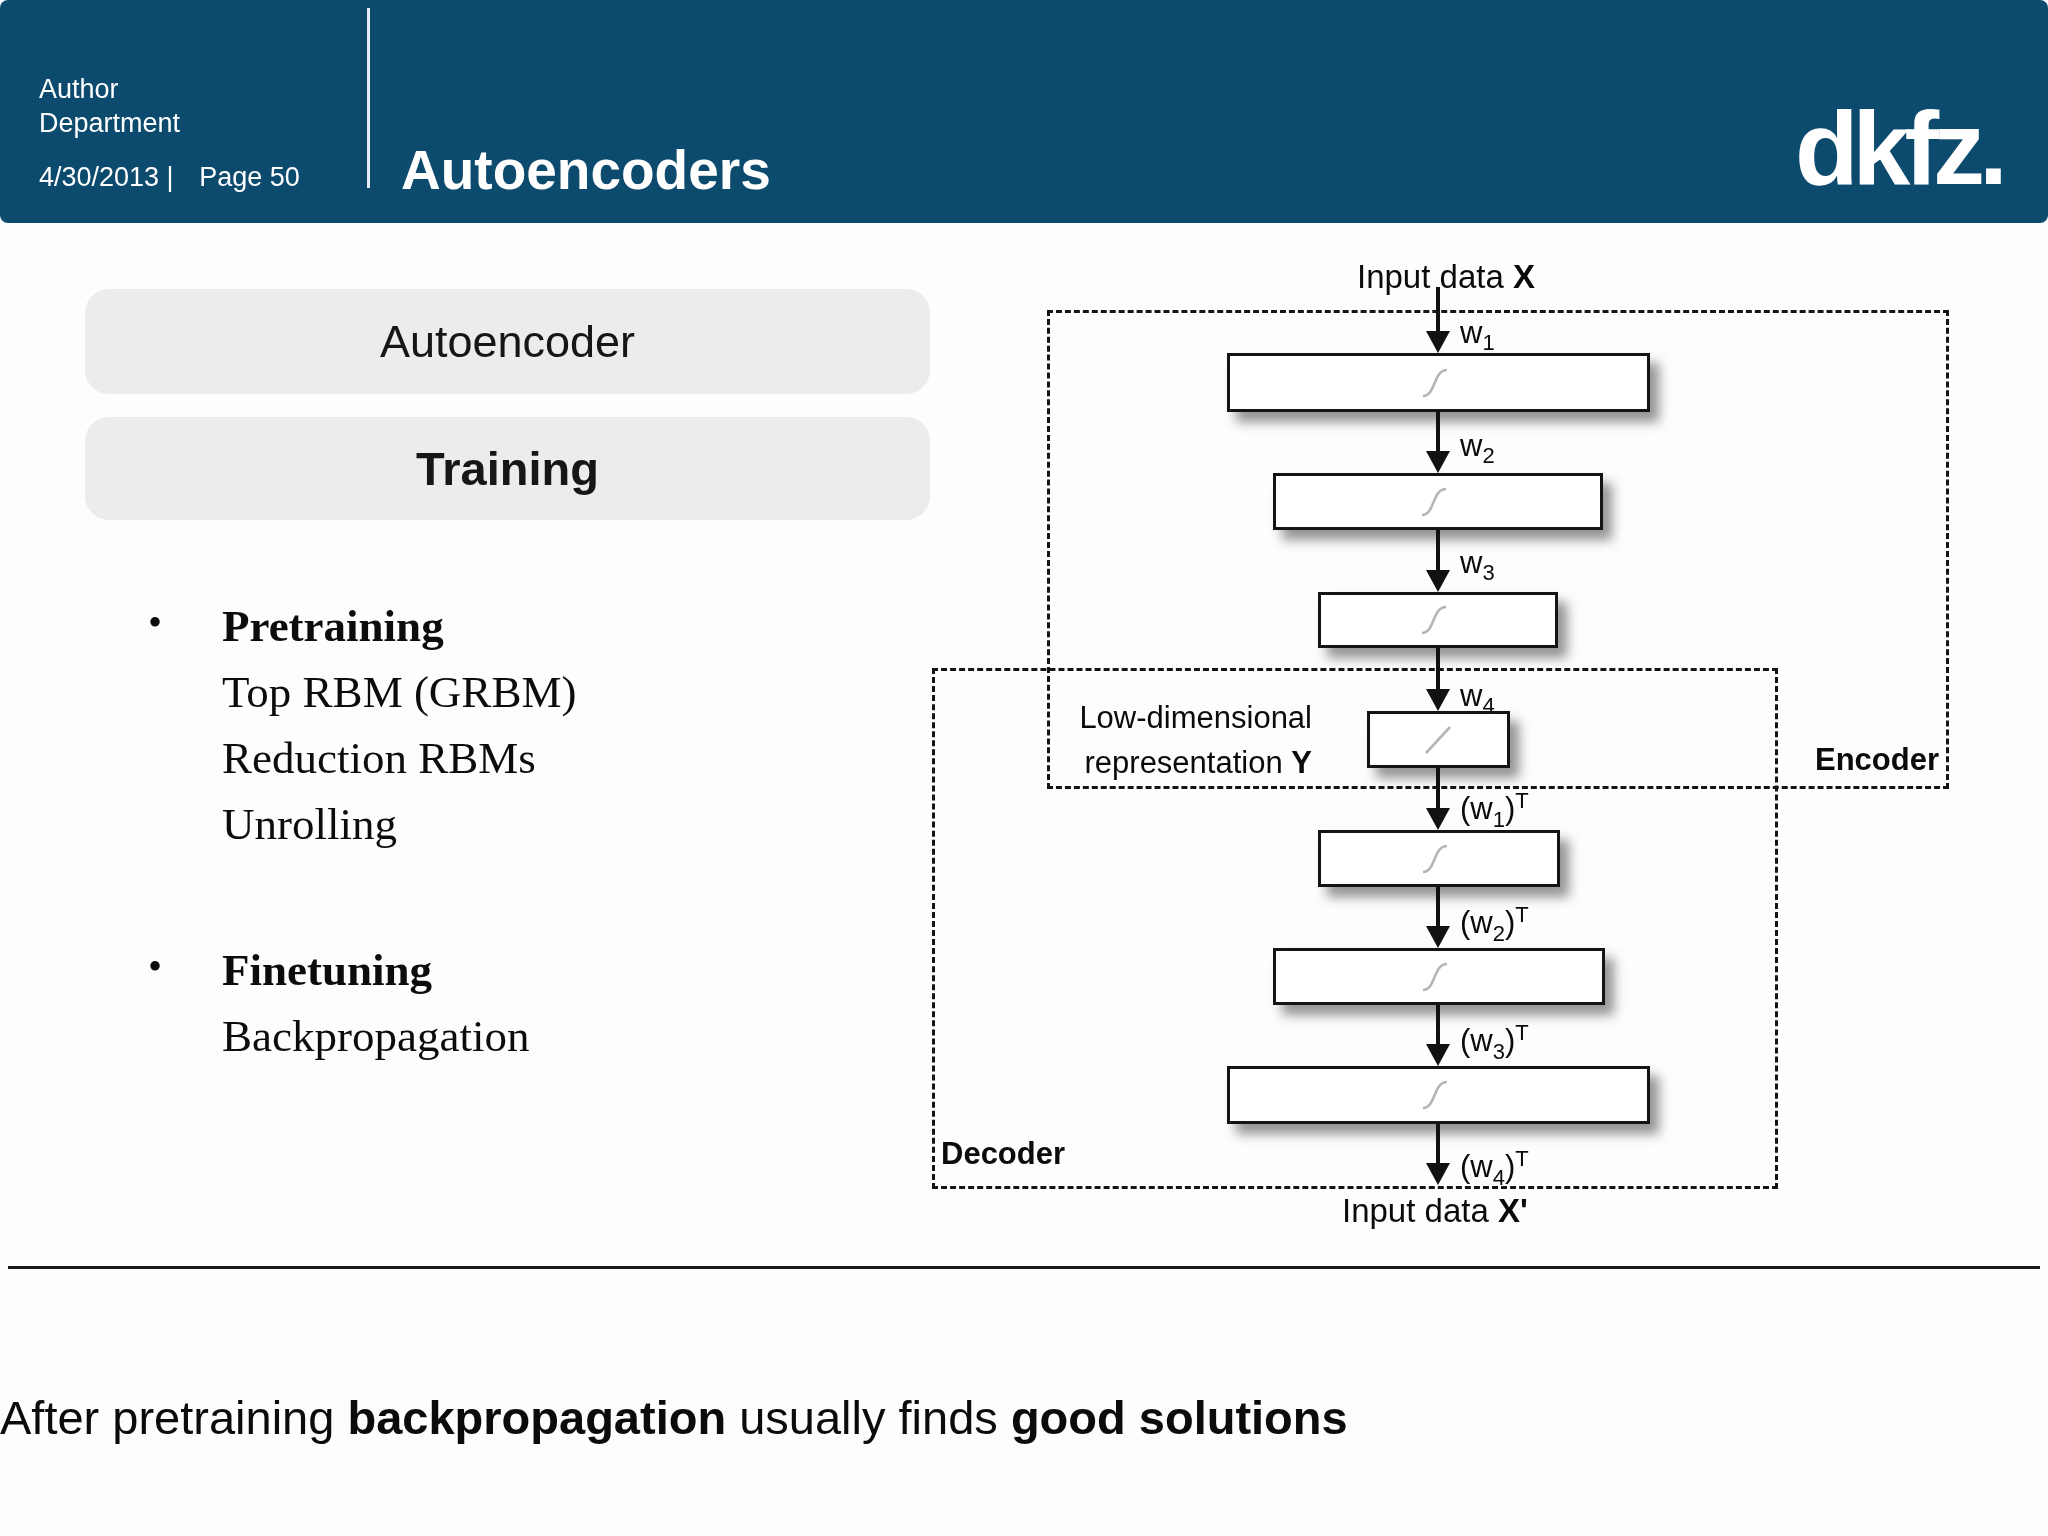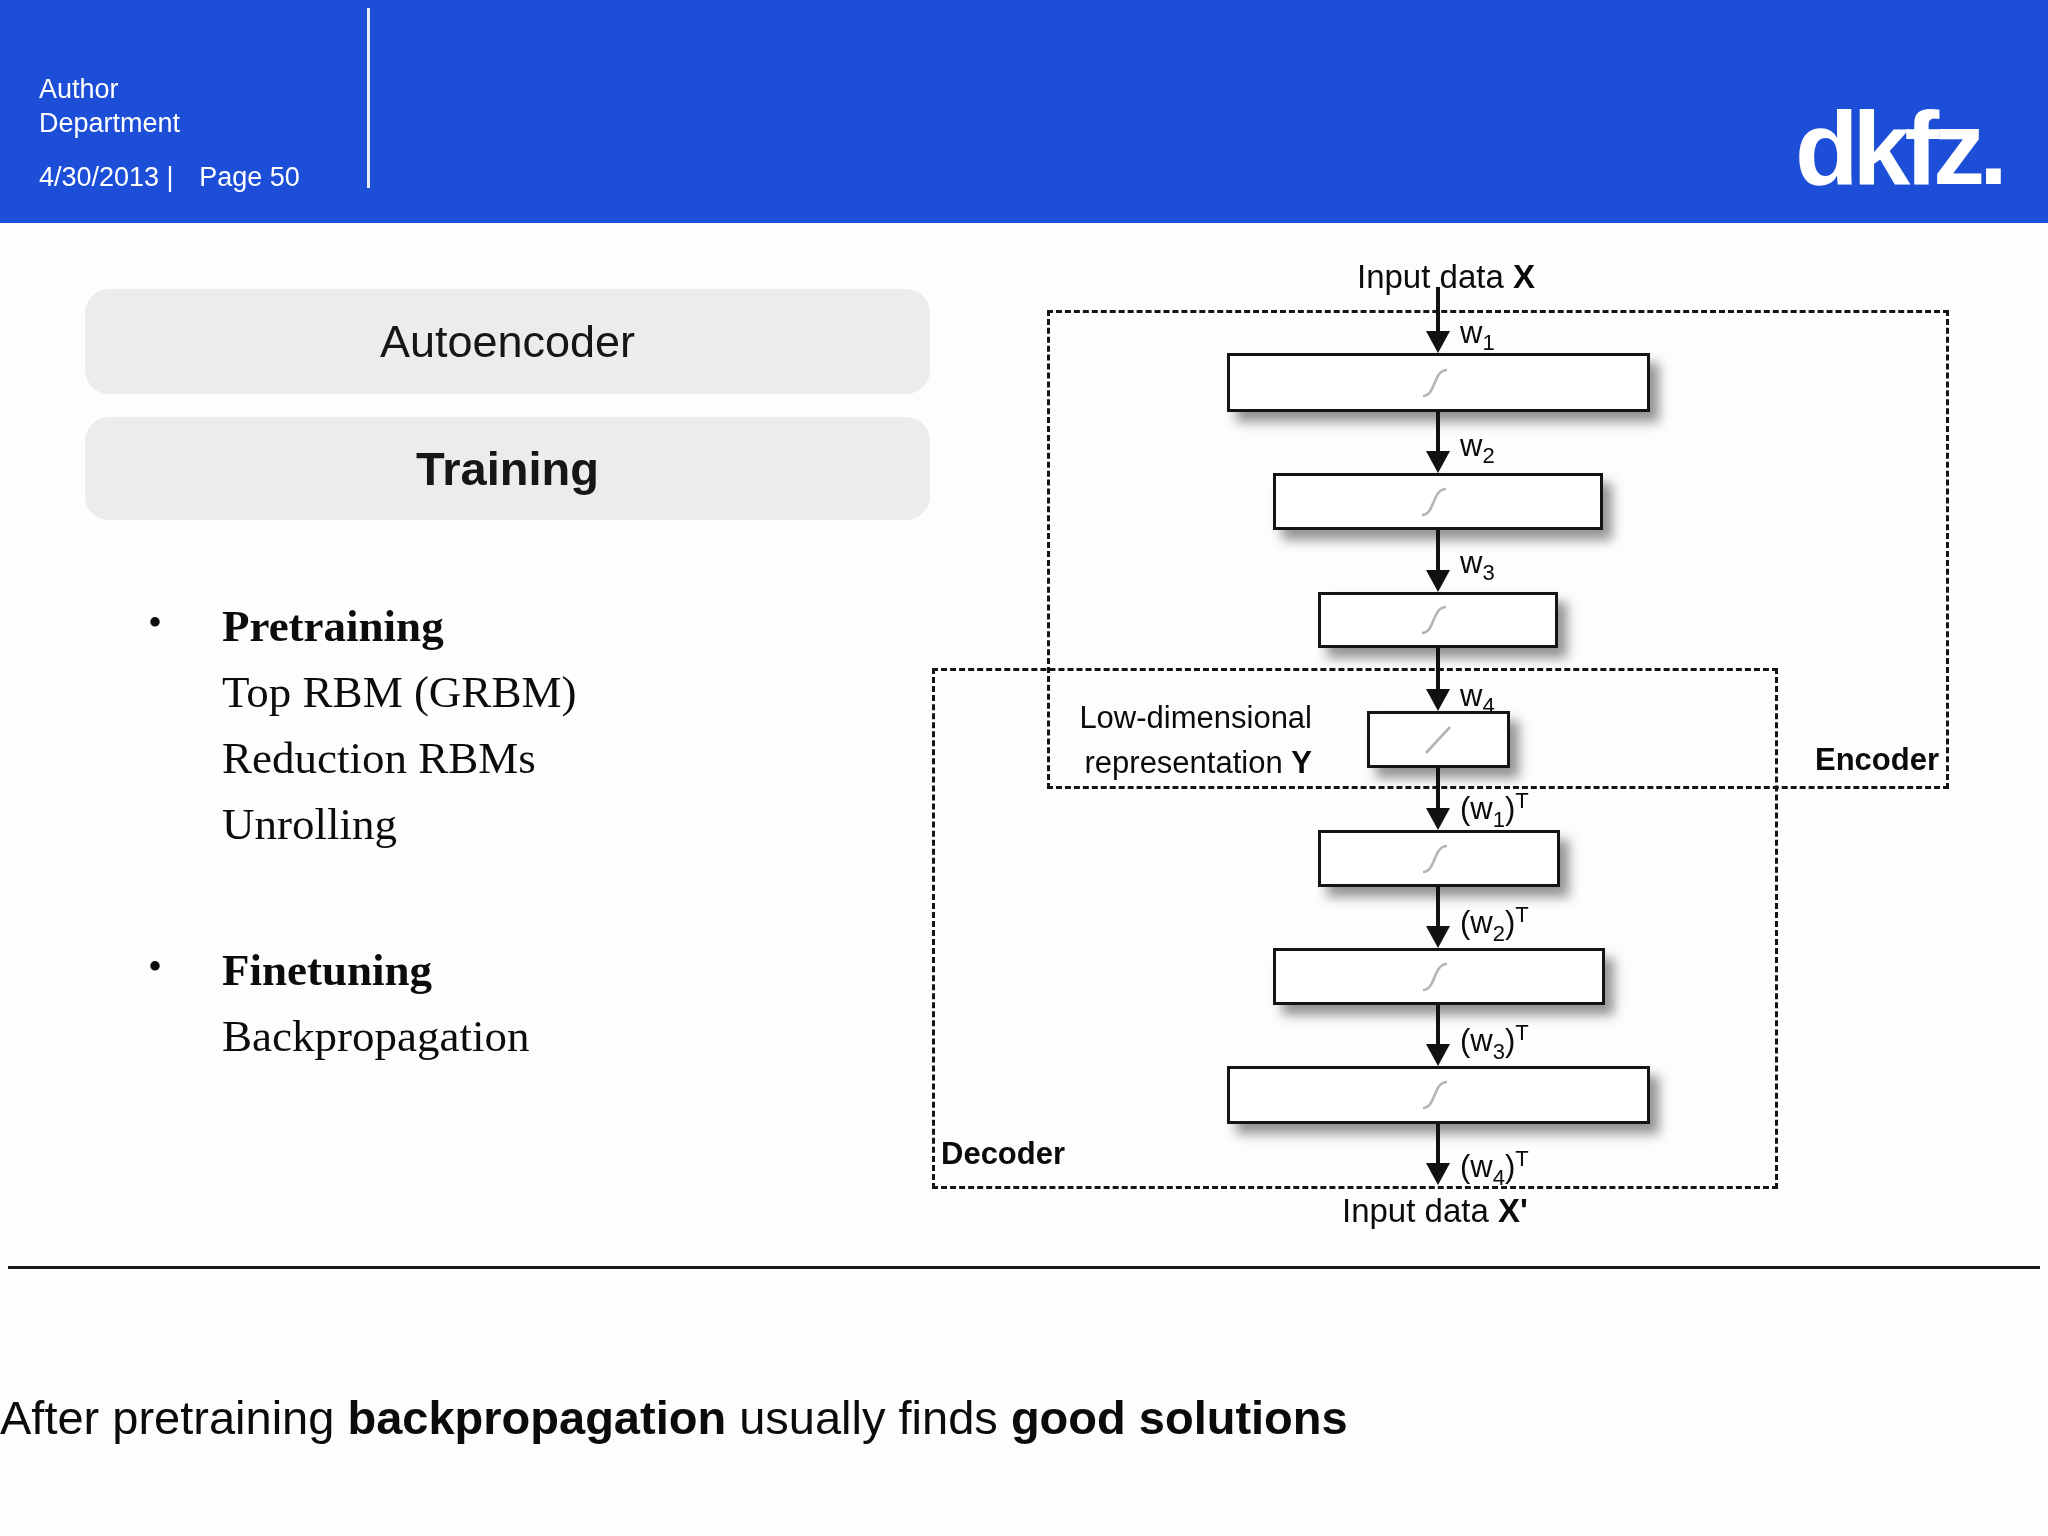--- a/index.html
+++ b/index.html
@@ -37,30 +37,31 @@
   b,.b{font-weight:bold;}
   
   #separator{background:#1a1a1a;height:3px;}
   #footer{width:2048px;font-size:47px;color:#0b0b0b;}
 </style>
 </head>
 <body>
 
 <div id="slide">
 
-  <div id="header" class="abs" style="background: #1d4ed8;">
+  <div id="header" class="abs" style="background: #0c4a6e; border-radius: 8px;">
     <div class="abs hdr-small" style="left:39px;top:72px;">
       <div>Author</div>
       <div>Department</div>
     </div>
     <div class="abs hdr-small" style="left:39px;top:160px;">
       <span>4/30/2013 |</span>
       <span style="margin-left:18px;">Page 50</span>
     </div>
     <div id="hdr-divider" class="abs" style="left:367px;top:8px;height:180px;"></div>
+    <div id="page-title" class="abs" style="left:401px;top:138px;">Autoencoders</div>
     <div id="logo" class="abs" style="right:46px;top:96px;">dkfz.</div>
   </div>
 
   <div class="abs topic-box" style="top: 289px; font-size: 45px; background: rgb(236, 236, 238);">
     <span>Autoencoder</span>
   </div>
   <div class="abs topic-box b" style="top: 417px; height: 103px; font-size: 47px; background: rgb(236, 236, 238);">
     <span>Training</span>
   </div>
 

